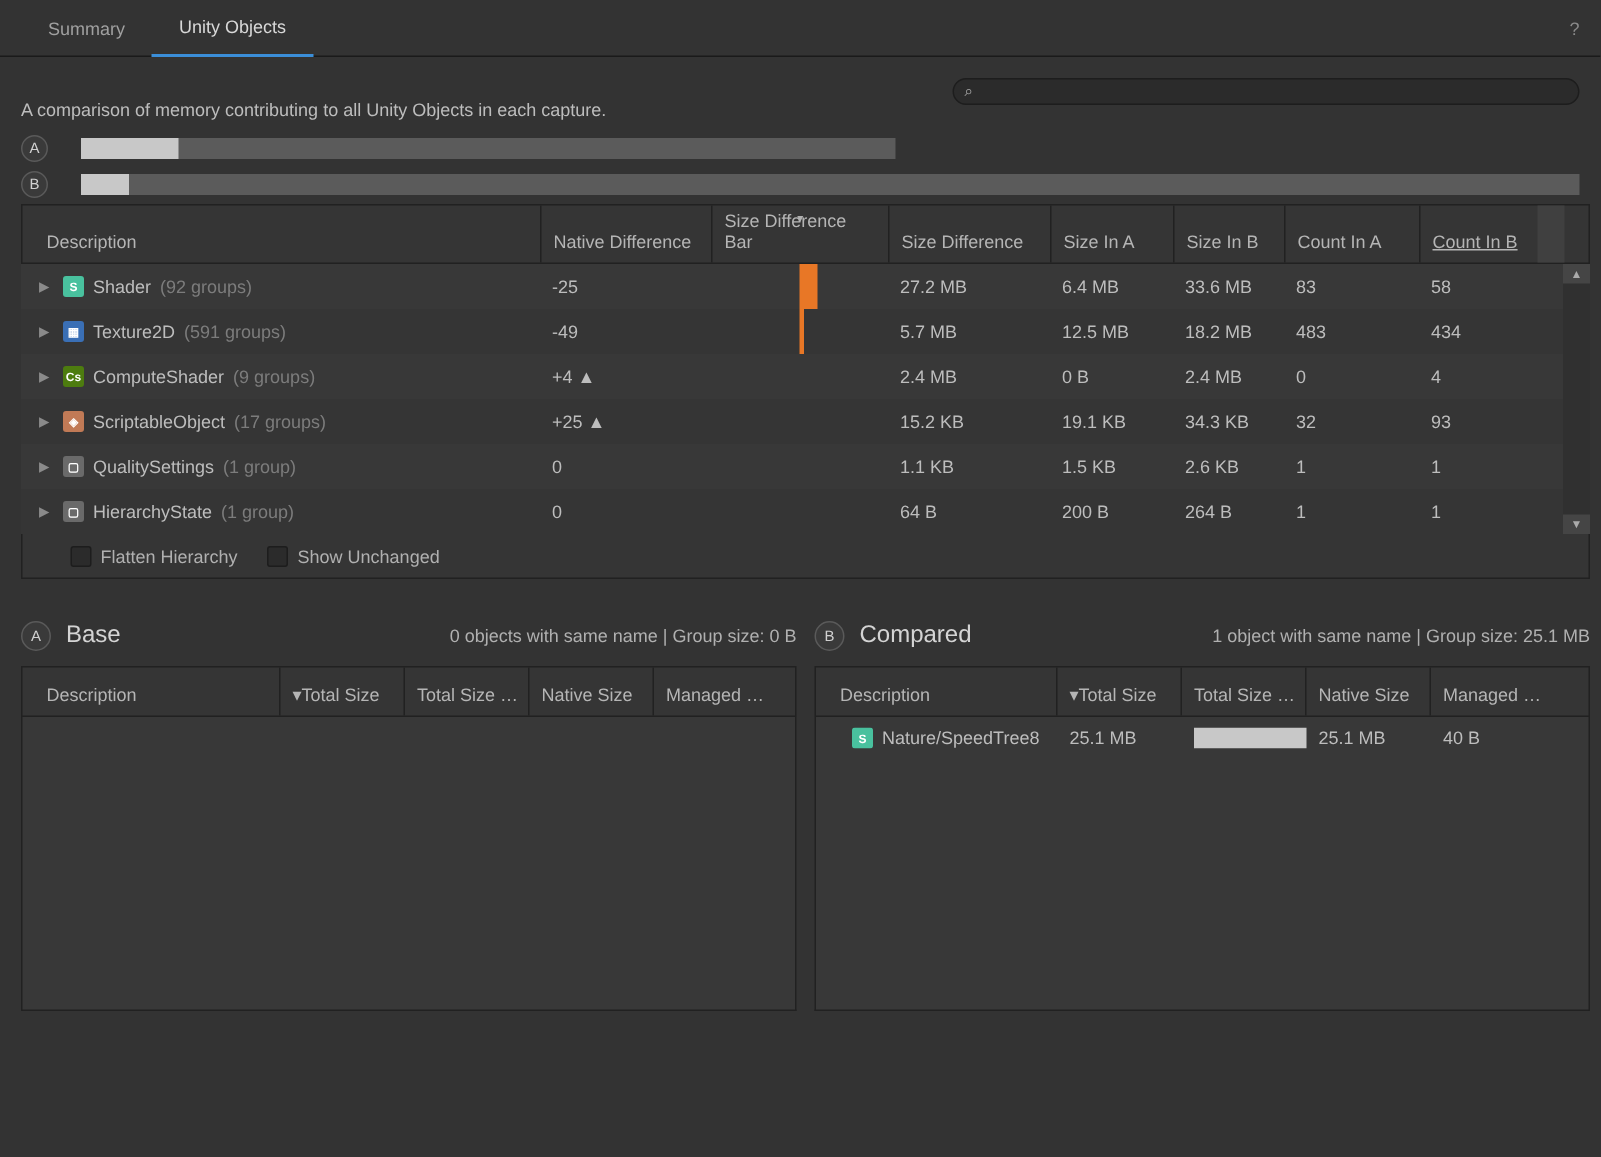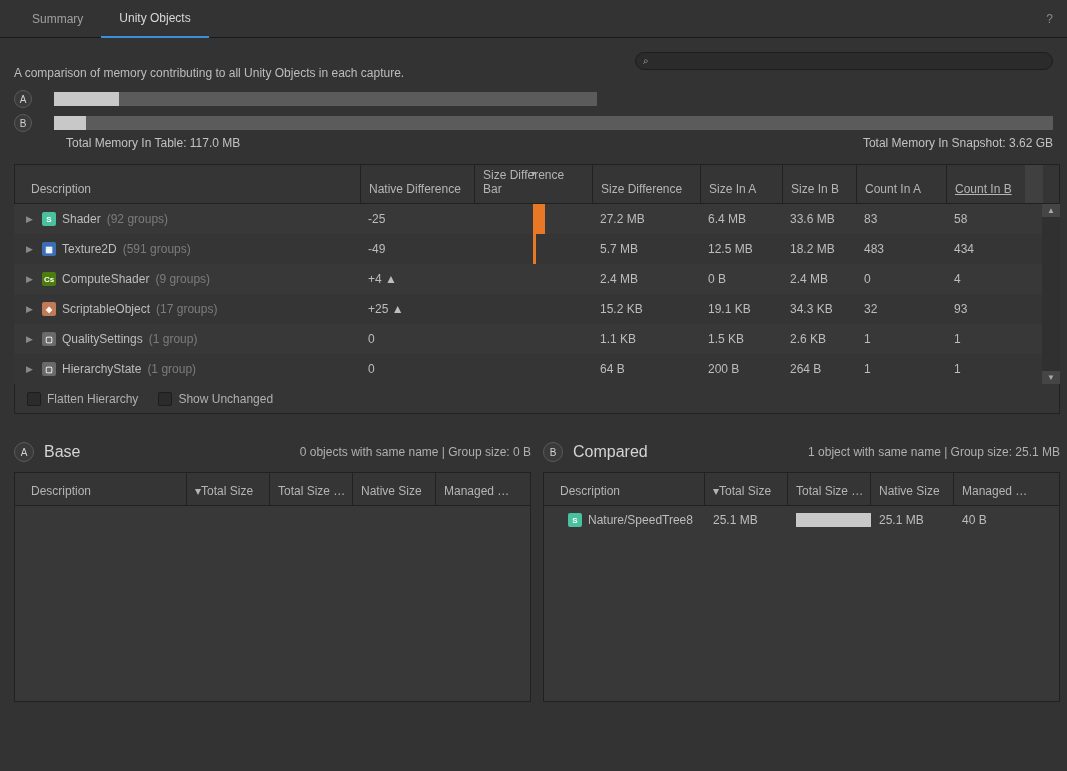--- a/index.html
+++ b/index.html
@@ -62,21 +62,21 @@
   .td-sizediff { width:108px; }
   .td-sizea { width:82px; }
   .td-sizeb { width:74px; }
   .td-counta { width:90px; }
   .td-countb { width:78px; }
   
   .scroll-track { position:absolute; right:0; top:0; bottom:0; width:18px; background:#303030; }
   .scroll-arrow { height:13px; background:#454545; display:flex; align-items:center; justify-content:center; color:#aaa; font-size:8px;}
   
   
-  .table-footer { height:30px; display:flex; align-items:center; padding-left:12px; gap:20px; background:#353535; border:1px solid #212121; border-top:none;}
+  .table-footer { height:30px; display:flex; align-items:center; padding-left:32px; gap:20px; background:#353535; border:1px solid #212121; border-top:none;}
   .checkbox { width:14px; height:14px; background:#2b2b2b; border:1px solid #1d1d1d; border-radius:2px; }
   .cb-label { color:#b0b0b0; font-size:12px;}
   .cb-wrap { display:flex; align-items:center; gap:6px;}
   
   
   .bottom-panels { display:flex; gap:12px; padding:24px 7px 0 14px; height:288px;}
   .panel { flex:1; display:flex; flex-direction:column; }
   .panel-header { display:flex; align-items:center; height:28px; }
   .panel-badge { width:20px; height:20px; border-radius:50%; background:#3a3a3a; border:1px solid #5a5a5a; color:#d0d0d0; display:flex; align-items:center; justify-content:center; font-size:10px; margin-right:10px;}
   .panel-title { color:#d4d4d4; font-size:16px; }
@@ -124,24 +124,20 @@
         <div class="fill" style="width:12%;"></div>
       </div>
     </div>
 
     <div class="snapshot-row">
       <div class="badge">B</div>
       <div class="snapshot-bar">
         <div class="fill" style="width:3.2%;"></div>
       </div>
     </div>
-    <div class="snapshot-stats">
-      <span>Total Memory In Table: 117.0 MB</span>
-      <span class="snap-right">Total Memory In Snapshot: 3.62 GB</span>
-    </div>
   </div>
 
   <div class="main-table">
     <div class="table-header">
       <div class="th col-desc">Description</div>
       <div class="th col-countdiff">Native Difference</div>
       <div class="th col-sizediffbar">
           <span class="sort-ind">▾</span>
           <span>Size Difference Bar</span>
         </div>

